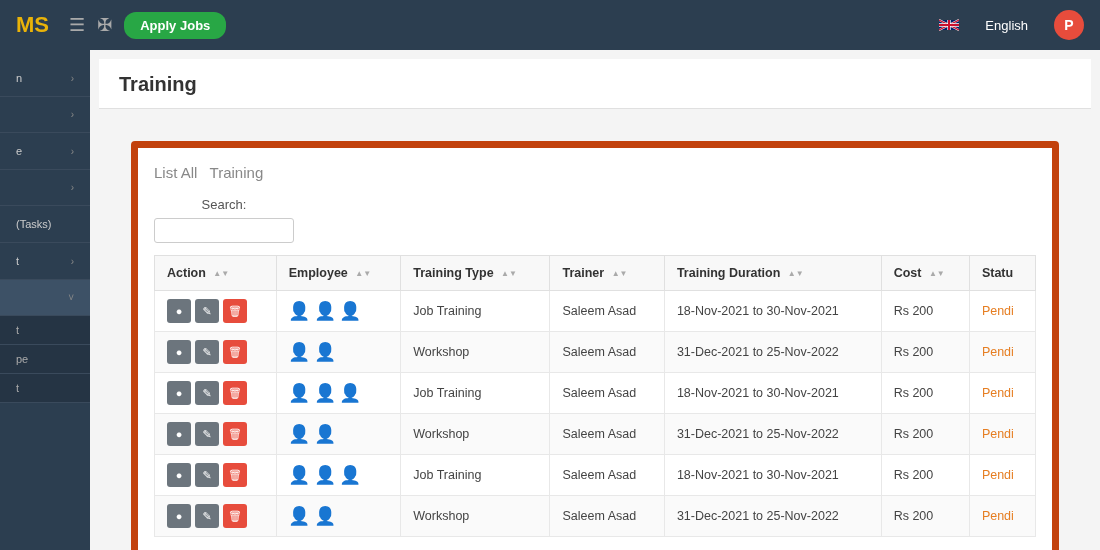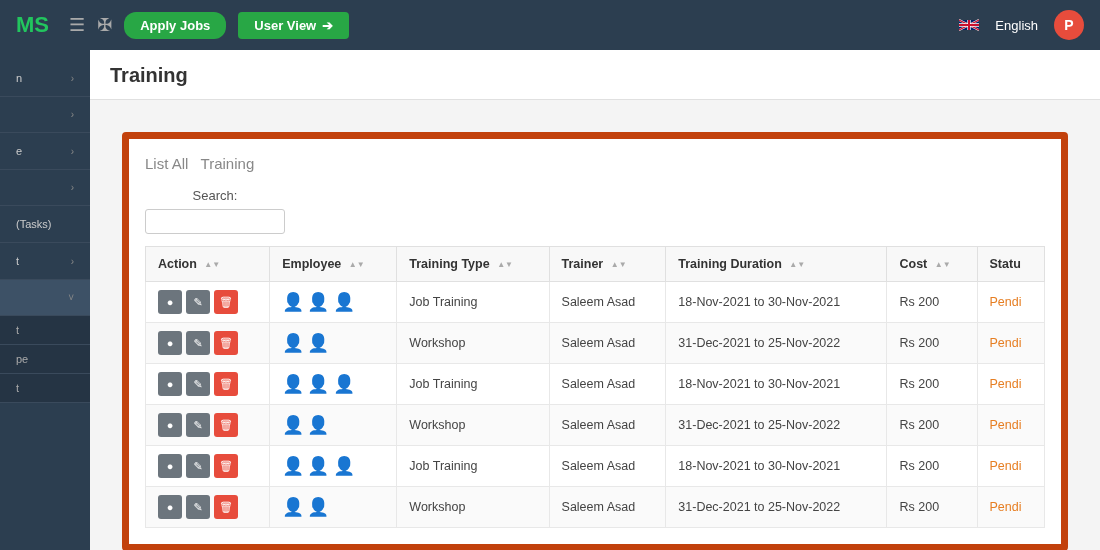--- a/index.html
+++ b/index.html
@@ -9,21 +9,21 @@
     .topnav {
       background: #2c3e50;
       height: 50px;
       display: flex;
       align-items: center;
       padding: 0 16px;
       gap: 12px;
       flex-shrink: 0;
     }
     .topnav-logo {
-      color: #22c55e;
+      color: #eab308;
       font-size: 22px;
       font-weight: bold;
       margin-right: 8px;
     }
     .topnav-icon {
       color: #aaa;
       font-size: 18px;
       cursor: pointer;
     }
     .btn-apply-jobs {
@@ -46,21 +46,21 @@
       cursor: pointer;
       font-weight: 600;
       display: flex;
       align-items: center;
       gap: 6px;
     }
     .topnav-right {
       margin-left: auto;
       display: flex;
       align-items: center;
-      gap: 16px;
+      gap: 26px;
       color: #fff;
       font-size: 13px;
     }
     .flag-icon {
       width: 20px;
       height: 14px;
       display: inline-block;
     }
     .profile-circle {
       background: #e74c3c;
@@ -105,21 +105,21 @@
     }
     .sidebar-item.active { background: #3d5166; }
     .sidebar-item-label { font-size: 11px; color: #ccc; }
     .sidebar-chevron { font-size: 10px; color: #888; }
 
     
     .content {
       flex: 1;
       background: #f4f4f4;
       overflow: auto;
-      padding: 0;
+      padding: 9px;
     }
     .page-header {
       background: #fff;
       padding: 14px 20px 8px 20px;
       border-bottom: 1px solid #e0e0e0;
     }
     .page-title {
       font-size: 20px;
       font-weight: 600;
       color: #333;
@@ -255,24 +255,20 @@
     }
   </style>
 </head>
 <body>
 
 <nav class="topnav">
   <span class="topnav-logo">MS</span>
   <span class="topnav-icon">☰</span>
   <span class="topnav-icon">✠</span>
   <button class="btn-apply-jobs">Apply Jobs</button>
-  <button class="btn-user-view">
-    <span>User View</span>
-    <span>➔</span>
-  </button>
   <div class="topnav-right">
     <svg class="flag-icon" viewBox="0 0 60 30" xmlns="http://www.w3.org/2000/svg">
       <rect width="60" height="30" fill="#012169"></rect>
       <path d="M0,0 L60,30 M60,0 L0,30" stroke="#fff" stroke-width="6"></path>
       <path d="M0,0 L60,30 M60,0 L0,30" stroke="#C8102E" stroke-width="4"></path>
       <path d="M30,0 V30 M0,15 H60" stroke="#fff" stroke-width="10"></path>
       <path d="M30,0 V30 M0,15 H60" stroke="#C8102E" stroke-width="6"></path>
     </svg>
     <span>English</span>
     <div class="profile-circle">P</div>

